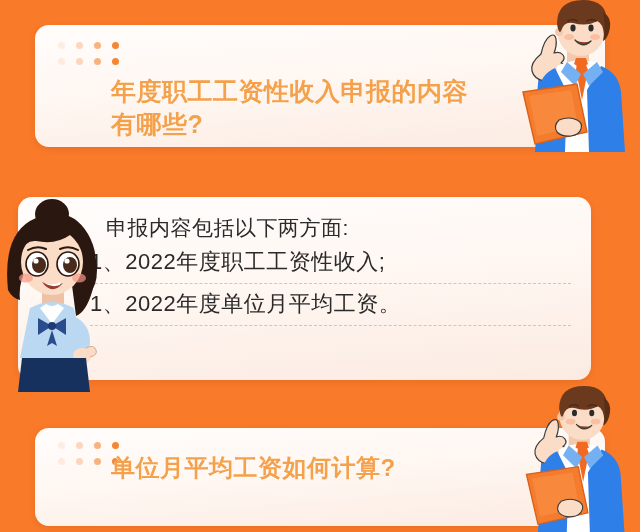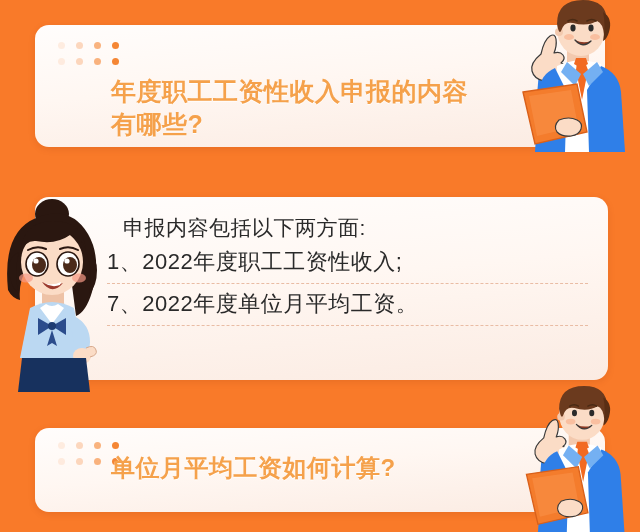--- a/index.html
+++ b/index.html
@@ -23,21 +23,21 @@
   .card {
     position: absolute;
     border-radius: 14px;
     background: linear-gradient(175deg, #FFFDFC 0%, #FFF7F2 45%, #FBEBE2 100%);
     box-shadow: 0 2px 7px rgba(120, 40, 0, 0.13);
     overflow: hidden;
   }
 
   
   .card-q1 { left: 35px;  top: 25px;  width: 570px; height: 122px; }
-  .card-q2 { left: 35px;  top: 428px; width: 570px; height: 84px; }
+  .card-q2 { left: 35px;  top: 428px; width: 570px; height: 98px; }
 
   .dots {
     position: absolute;
     left: 23px;
     top: 17px;
     display: grid;
     grid-template-columns: repeat(4, 10px);
     grid-template-rows: repeat(2, 10px);
     column-gap: 8px;
     row-gap: 6px;
@@ -67,21 +67,21 @@
     text-shadow: 0 1px 0 rgba(255,255,255,0.85);
     white-space: pre-line;
   }
   .card-q2 .q-title {
     top: 24px;
     font-size: 24px;
   }
 
   
   .card-a {
-    left: 35px;
+    left: 18px;
     top: 197px;
     width: 573px;
     height: 183px;
     text-decoration: underline;
   }
   .a-body {
     position: absolute;
     left: 72px;
     right: 18px;
     top: 14px;
@@ -132,21 +132,21 @@
     </div>
     <div class="q-title">年度职工工资性收入申报的内容
 有哪些?</div>
   </div>
 
   <div class="card card-a">
     <div class="a-body">
       <div class="a-line intro">申报内容包括以下两方面:</div>
       <div class="a-line item">1、2022年度职工工资性收入;</div>
       <div class="rule"></div>
-      <div class="a-line item">7、2022年度单位月平均工资。</div>
+      <div class="a-line item">1、2022年度单位月平均工资。</div>
       <div class="rule"></div>
     </div>
   </div>
 
   <div class="card card-q2">
     <div class="dots">
       <span class="dot o1"></span>
       <span class="dot o2"></span>
       <span class="dot o3"></span>
       <span class="dot o4"></span>

